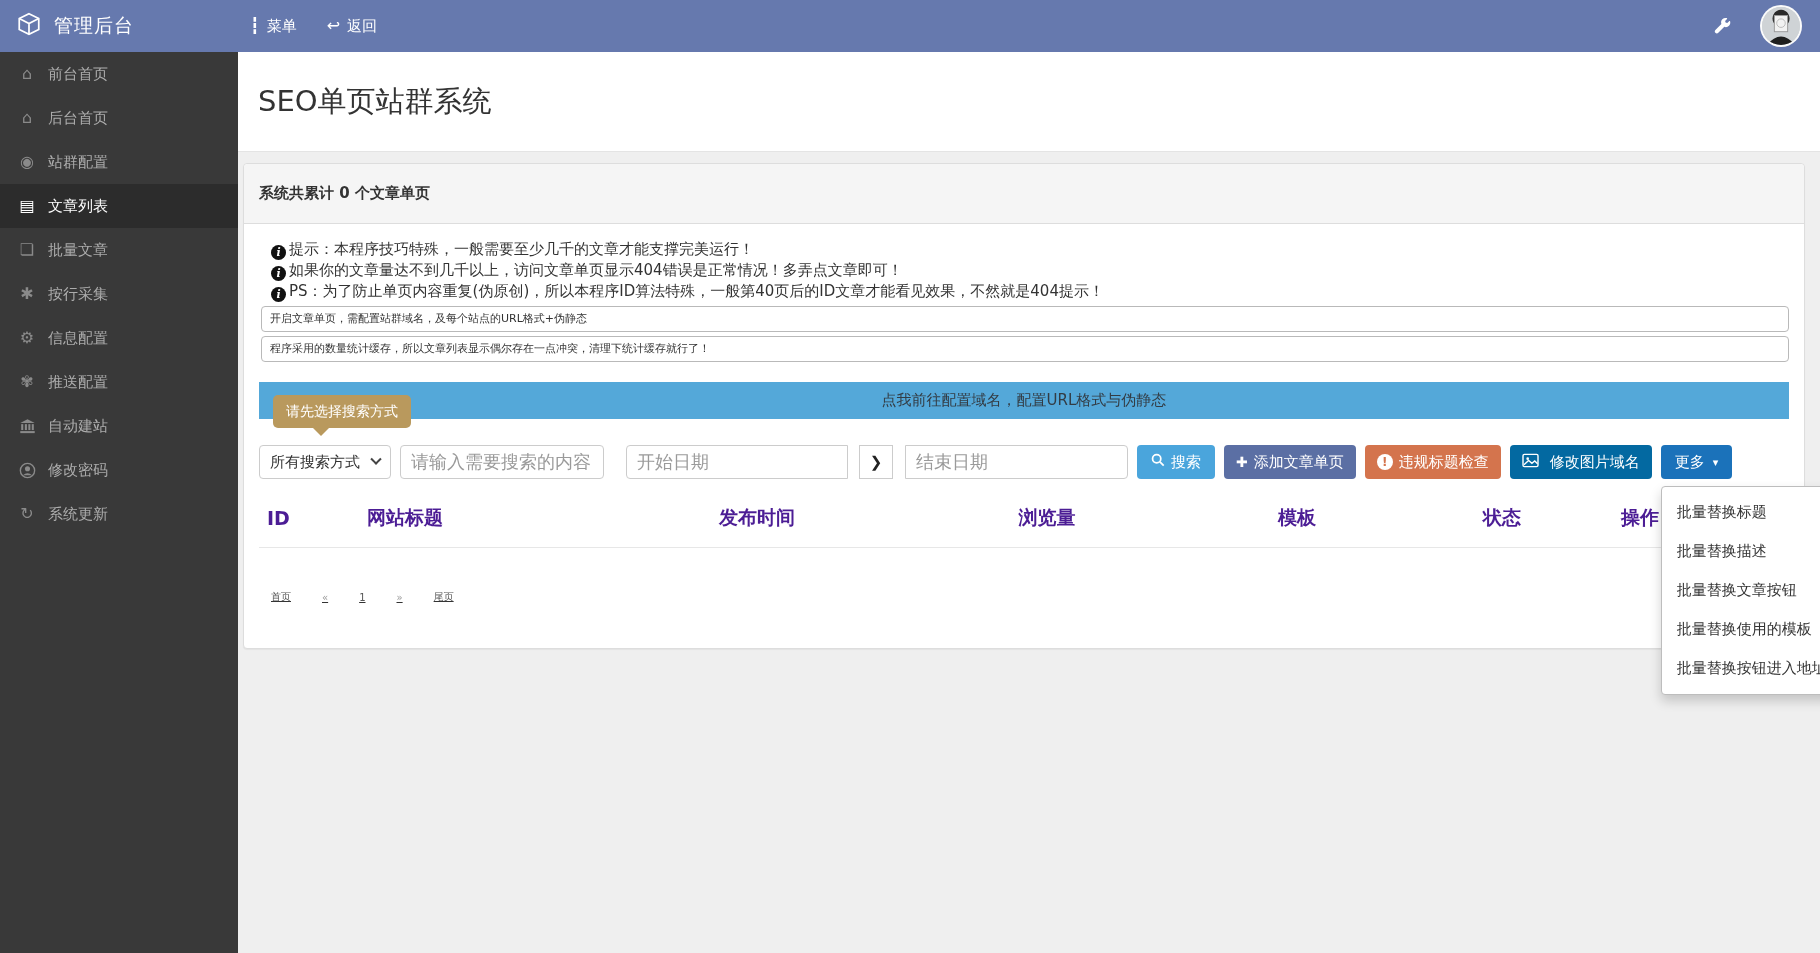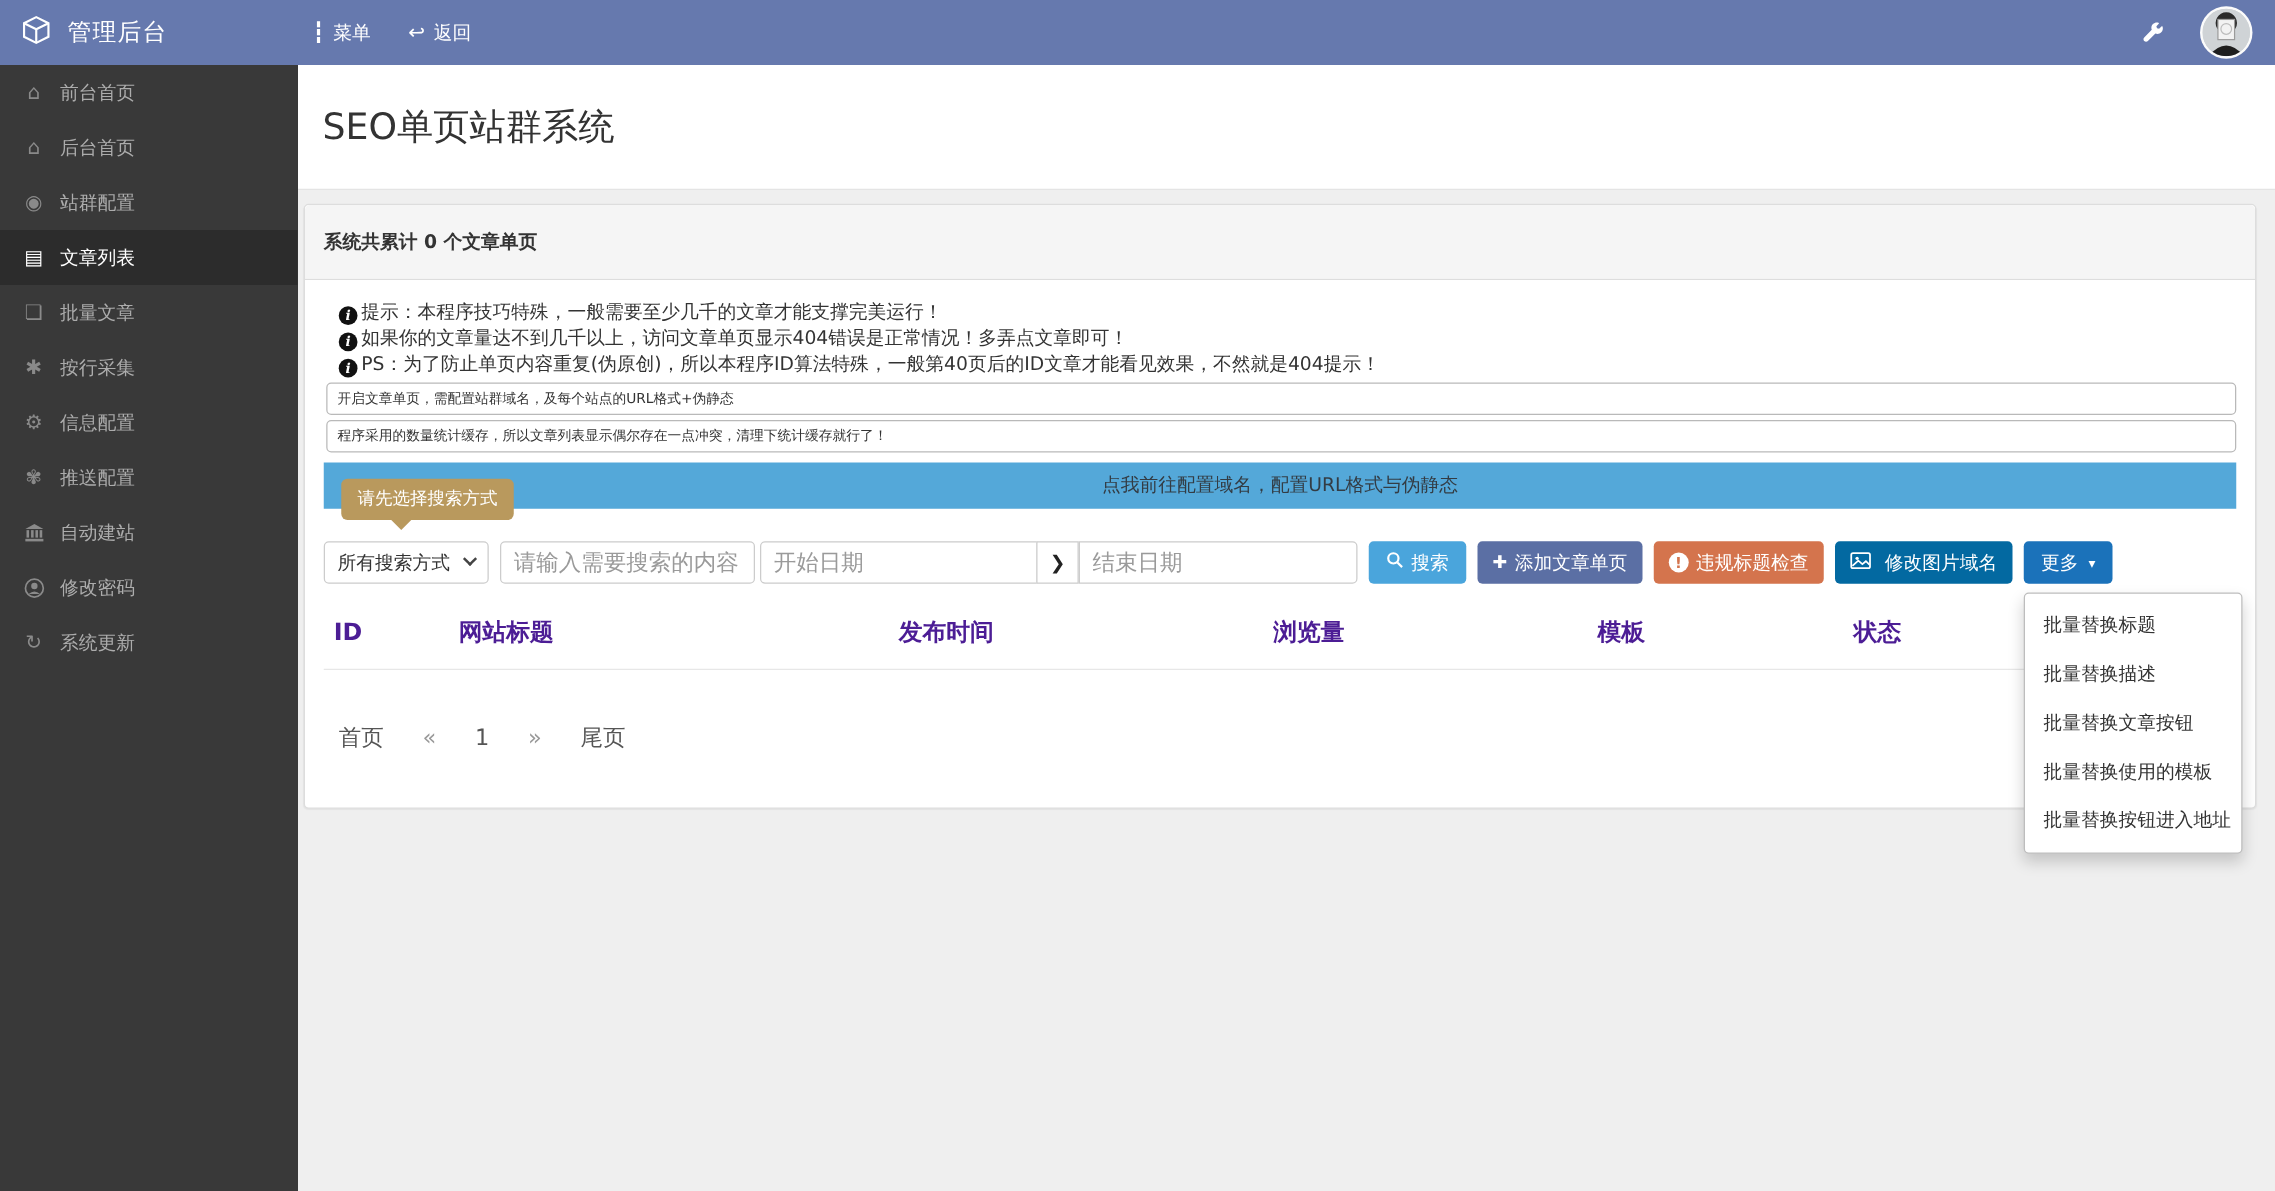--- a/index.html
+++ b/index.html
@@ -47,41 +47,41 @@
   .tips { padding-left:12px; }
   .tip-line { font-size:15px; line-height:20px; color:#333; white-space:nowrap; }
   .info-ic { display:inline-block; width:15px; height:15px; border-radius:50%;
     background:#111; color:#fff; font-size:11px; line-height:15px; text-align:center;
     font-weight:bold; font-style:italic; margin-right:3px; vertical-align:-2px;
     font-family:"DejaVu Serif","Liberation Serif",serif; }
 
   .note-box { border:1px solid #b9b9b9; border-radius:4px; margin-top:4px; margin-left:2px;
     height:26px; line-height:24px; padding:0 8px; font-size:11px; color:#333; white-space:nowrap; overflow:hidden; }
 
-  .banner { margin-top:8px; height:37px; line-height:37px; text-align:center;
+  .banner { margin-top:20px; height:37px; line-height:37px; text-align:center;
     font-size:15px; color:#333c44; cursor:pointer; position:relative; }
 
   .tooltip { position:absolute; left:14px; top:13px; height:33px; line-height:33px;
     background:#b9995d; color:#fff; font-size:14px; padding:0 13px; border-radius:5px;
     white-space:nowrap; z-index:6; }
   .tooltip::after { content:""; position:absolute; left:40px; bottom:-8px;
     border:8px solid transparent; border-bottom:none; border-top:8px solid #b9995d; }
 
   
   .toolbar { margin-top:26px; display:flex; align-items:center; }
   .sel { width:132px; height:34px; background:#fff; border:1px solid #ccc; border-radius:4px;
     display:flex; align-items:center; justify-content:space-between; padding:0 10px;
     font-size:15px; color:#333; cursor:pointer; flex:0 0 auto; }
   .sel-caret { width:8px; height:8px; border-right:2px solid #444; border-bottom:2px solid #444;
     transform:rotate(45deg) translate(-2px,-2px); }
   .txt { height:34px; border:1px solid #ccc; border-radius:4px; padding:0 10px;
     font-size:18px; color:#333; margin-left:9px; outline:none; }
   .txt::placeholder { color:#9a9a9a; }
   .kw { width:204px; }
-  .date-group { display:flex; margin-left:4px; }
+  .date-group { display:flex; margin-left:22px;gap:12px; }
   .date-group .txt { margin-left:0; }
   .d-start { width:222px; border-radius:4px 0 0 4px; }
   .addon { width:34px; height:34px; margin-left:-1px; border:1px solid #ccc; background:#fff;
     display:flex; align-items:center; justify-content:center; font-size:15px; font-weight:bold; color:#222; }
   .d-end { width:223px; border-radius:0 4px 4px 0; margin-left:-1px; }
 
   .btn { height:34px; border:none; border-radius:4px; color:#fff; font-size:15px;
     display:flex; align-items:center; gap:6px; padding:0 12px; margin-left:9px;
     cursor:pointer; white-space:nowrap; flex:0 0 auto;
     font-family:"DejaVu Sans","Liberation Sans",sans-serif; }
@@ -107,21 +107,21 @@
   .th { flex:0 0 auto; }
   .c0 { width:100px; text-align:left; }
   .c1 { width:240px; text-align:left; }
   .c2 { width:300px; text-align:center; }
   .c3 { width:280px; text-align:center; }
   .c4 { width:220px; text-align:center; }
   .c5 { width:190px; text-align:center; }
   .c6 { flex:1 1 auto; text-align:left; padding-left:24px; }
 
   
-  .pagination { margin:42px 0 14px 12px; display:flex; gap:31px; font-size:18px; align-items:center; }
+  .pagination { margin:42px 0 14px 12px; display:flex; gap:31px; font-size:10px; align-items:center;text-decoration:underline; }
   .pg-link { color:#555; cursor:pointer; }
   .pg-arrow { color:#9a9a9a; cursor:pointer; }
 </style>
 </head>
 <body>
 
 <div class="navbar">
   <div class="brand">
     <span>
       <svg width="26" height="26" viewBox="0 0 24 24" fill="none" stroke="#fff" stroke-width="1.6">

